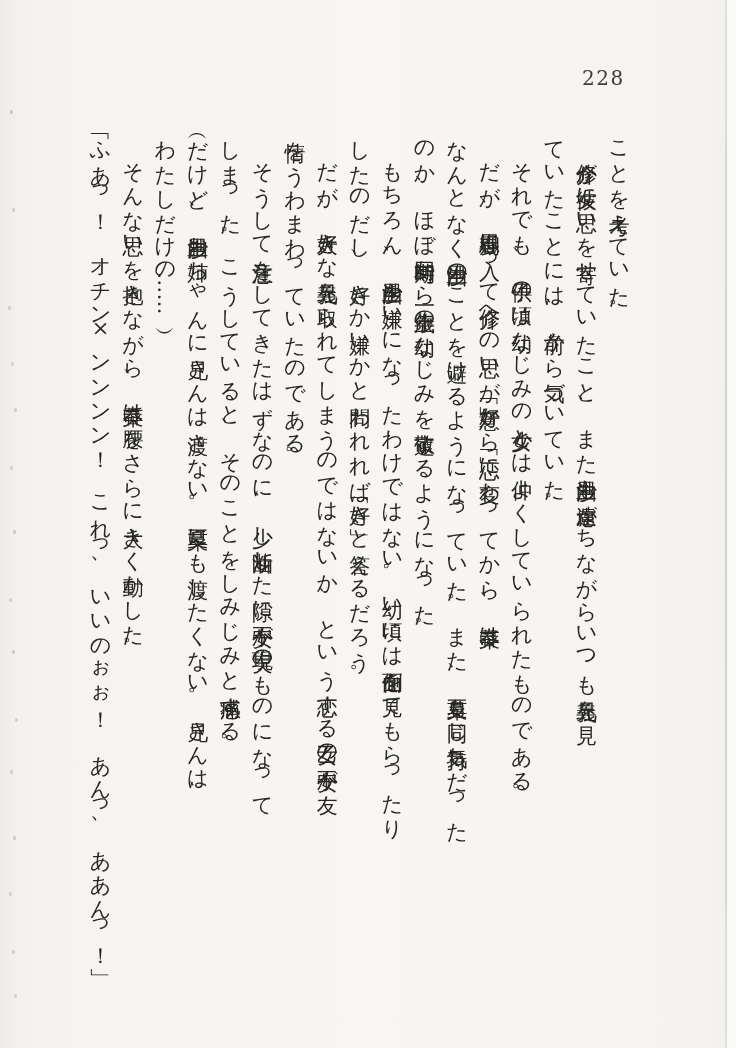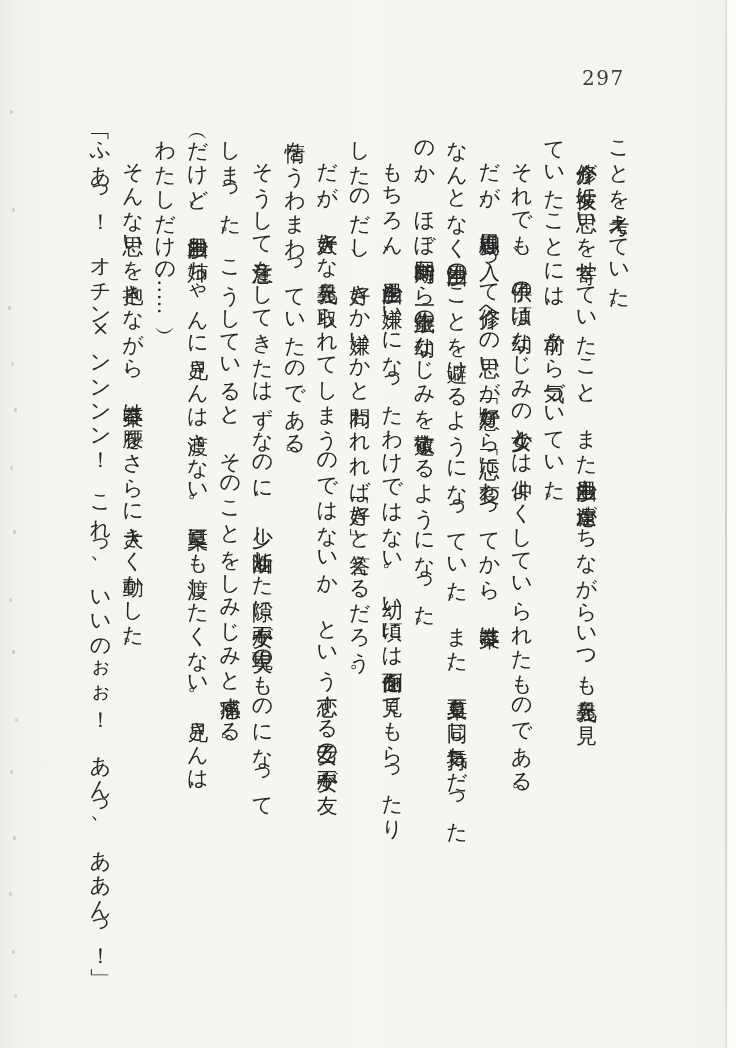--- a/index.html
+++ b/index.html
@@ -74,21 +74,21 @@
   }
 </style>
 </head>
 <body>
 
 <div class="page">
 
   <div class="page-edge-line"></div>
   <div class="gutter-specks"></div>
 
-  <div class="page-number">297</div>
+  <div class="page-number">228</div>
 
   <div class="text-block">
     <div class="text-line">ことを考えていた。</div>
     <div class="text-line">　修介が彼女に思いを寄せていたこと、また沙由里も遠慮がちながらいつも義兄を見</div>
     <div class="text-line">ていたことには、前々から気づいていた。</div>
     <div class="text-line">　それでも、子供の頃は幼なじみの少女とは仲よくしていられたものである。</div>
     <div class="text-line">　だが、思春期に入って修介への思いが「好意」から「恋」に変わってから、春菜は</div>
     <div class="text-line">なんとなく沙由里のことを避けるようになっていた。また、夏菜も同じ気持ちだった</div>
     <div class="text-line">のか、ほぼ同時期から一歳年上の幼なじみを敬遠するようになった。</div>
     <div class="text-line">　もちろん、沙由里を嫌いになったわけではない。幼い頃には面倒を見てもらったり</div>

